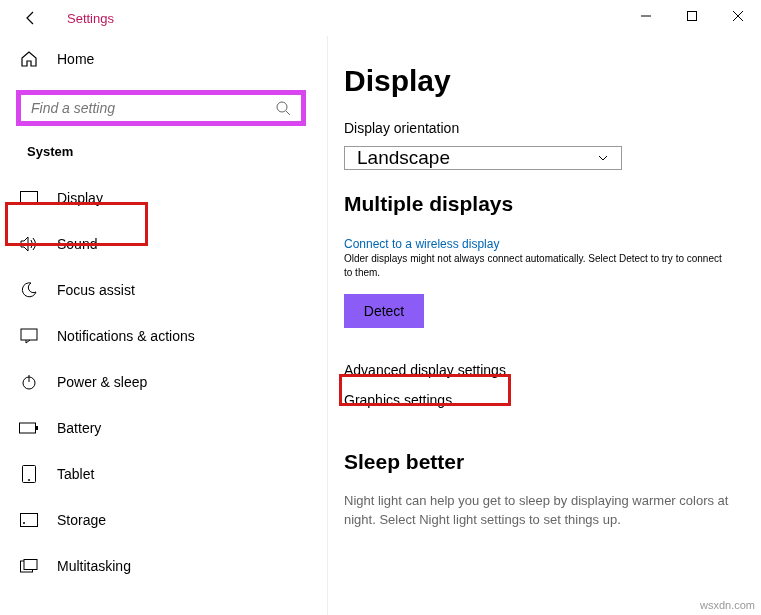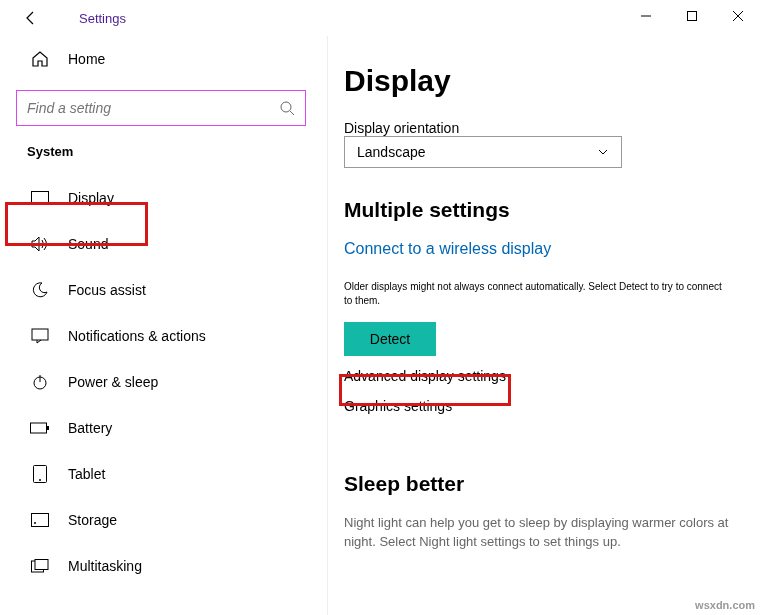--- a/index.html
+++ b/index.html
@@ -1,53 +1,53 @@
 <!DOCTYPE html>
 <html><head>
   <meta charset="utf-8">
   <style>
     * { box-sizing: border-box; margin: 0; padding: 0; font-family: "Segoe UI", sans-serif; }
     body { width: 761px; height: 615px; background: #fff; overflow: hidden; position: relative; }
     
     .titlebar { height: 36px; display: flex; align-items: center; padding-left: 19px; }
     .back-btn { width: 24px; height: 24px; display: flex; align-items: center; justify-content: center; cursor: pointer; }
-    .title { font-size: 13px; margin-left: 36px; color: #4c1d95; }
+    .title { font-size: 13px; margin-left: 24px; color: #be185d; }
     .win-controls { position: absolute; top: 0; right: 0; display: flex; }
     .win-btn { width: 46px; height: 32px; display: flex; align-items: center; justify-content: center; font-family: "Segoe MDL2 Assets", sans-serif; font-size: 10px; cursor: pointer; }
     
     .layout { display: flex; height: calc(100% - 36px); }
     .sidebar { width: 328px; padding-left: 0; border-right: 1px solid #eee; background: #fff; }
     
-    .nav-item { display: flex; align-items: center; height: 46px; padding-left: 30px; cursor: pointer; font-size: 14px; color: #000; }
+    .nav-item { display: flex; align-items: center; height: 46px; padding-left: 19px; cursor: pointer; font-size: 14px; color: #000; }
     .nav-item .icon { width: 20px; height: 20px; margin-right: 18px; display: flex; align-items: center; justify-content: center; }
     
     .search-wrap { padding: 0 16px; margin-top: 8px; margin-bottom: 18px; }
-    .search-box { width: 290px; height: 36px; border: 1px solid #d946ef; display: flex; align-items: center; padding: 0 10px; }
+    .search-box { width: 290px; height: 36px; border: 5px solid #d946ef; display: flex; align-items: center; padding: 0 10px; }
     .search-input { flex: 1; border: none; outline: none; font-size: 14px; color: #666; font-style: italic; background: transparent; }
     
     .cat-title { font-size: 13px; font-weight: 600; padding-left: 27px; margin-bottom: 16px; }
     
     .highlight-box-1 { position: absolute; left: 5px; top: 202px; width: 143px; height: 44px; border: 3px solid #d41818; pointer-events: none; }
     .highlight-box-2 { position: absolute; left: 339px; top: 374px; width: 172px; height: 32px; border: 3px solid #d41818; pointer-events: none; }
     
     .content { flex: 1; padding: 28px 30px 0 16px; overflow: hidden; }
     .page-title { font-size: 30px; font-weight: 600; margin-bottom: 22px; }
     
-    .field-label { font-size: 14px; color: #000; display: block; }
-    .dropdown { width: 278px; height: 32px; border: 1px solid #999; display: flex; align-items: center; padding: 0 12px; cursor: pointer; background: #fff; justify-content: space-between; font-size: 14px; margin-bottom: 30px; }
+    .field-label { font-size: 14px; color: #000; margin-bottom: 10px; display: block; }
+    .dropdown { width: 278px; height: 24px; border: 1px solid #999; display: flex; align-items: center; padding: 0 12px; cursor: pointer; background: #fff; justify-content: space-between; font-size: 19px; margin-bottom: 22px; }
     .chev { width: 12px; height: 12px; }
     
     .section-h { font-size: 21px; font-weight: 600; margin-bottom: 18px; color: #000; }
-    .link-text { font-size: 16px; color: #0066b4; cursor: pointer; margin-bottom: 22px; display: inline-block; }
+    .link-text { font-size: 12px; color: #0066b4; cursor: pointer; display: inline-block; }
     .desc-text { font-size: 10px; color: #000; margin-bottom: 14px; line-height: 1.4; max-width: 400px; }
     .desc-text-gray { font-size: 13px; color: #666; line-height: 1.45; max-width: 400px; }
-    .detect-btn { width: 92px; height: 34px; background: #14b8a6; border: none; font-size: 14px; cursor: pointer; margin-bottom: 12px; }
+    .detect-btn { width: 80px; height: 34px; background: #8b5cf6; border: none; font-size: 14px; cursor: pointer; margin-bottom: 34px; }
     .settings-link { font-size: 14px; color: #000; cursor: pointer; display: block; margin-bottom: 14px; }
     
-    .watermark { position: absolute; bottom: 4px; right: 6px; font-size: 11px; color: #999; font-weight: bold; }
+    .watermark { position: absolute; bottom: 4px; right: 6px; font-size: 11px; color: #999; }
     
     svg { display: block; }
   </style>
 </head>
 <body>
 
 <div class="titlebar">
   <div class="back-btn">
     <svg width="16" height="16" viewBox="0 0 16 16">
         <path d="M10 2 L4 8 L10 14" stroke="#000" stroke-width="1.2" fill="none"></path>
@@ -195,27 +195,27 @@
     <span class="field-label">Display orientation</span>
     <div class="dropdown">
       <span>Landscape</span>
       <span>
         <svg class="chev" viewBox="0 0 12 12">
             <path d="M2 4 L6 8 L10 4" stroke="#000" fill="none" stroke-width="1"></path>
           </svg>
       </span>
     </div>
 
-    <h2 class="section-h">Multiple settings</h2>
+    <h2 class="section-h">Multiple displays</h2>
     <span class="link-text">Connect to a wireless display</span>
     <p class="desc-text">Older displays might not always connect automatically. Select Detect to try to connect to them.</p>
     <button class="detect-btn">Detect</button>
 
     <span class="settings-link">Advanced display settings</span>
-    <span class="settings-link" style="margin-bottom:58px;">Graphics settings</span>
+    <span class="settings-link" style="margin-bottom:42px;">Graphics settings</span>
 
     <h2 class="section-h">Sleep better</h2>
     <p class="desc-text-gray">Night light can help you get to sleep by displaying warmer colors at night. Select Night light settings to set things up.</p>
   </div>
 </div>
 
 <div class="highlight-box-1"></div>
 <div class="highlight-box-2"></div>
 <div class="watermark">wsxdn.com</div>
 

